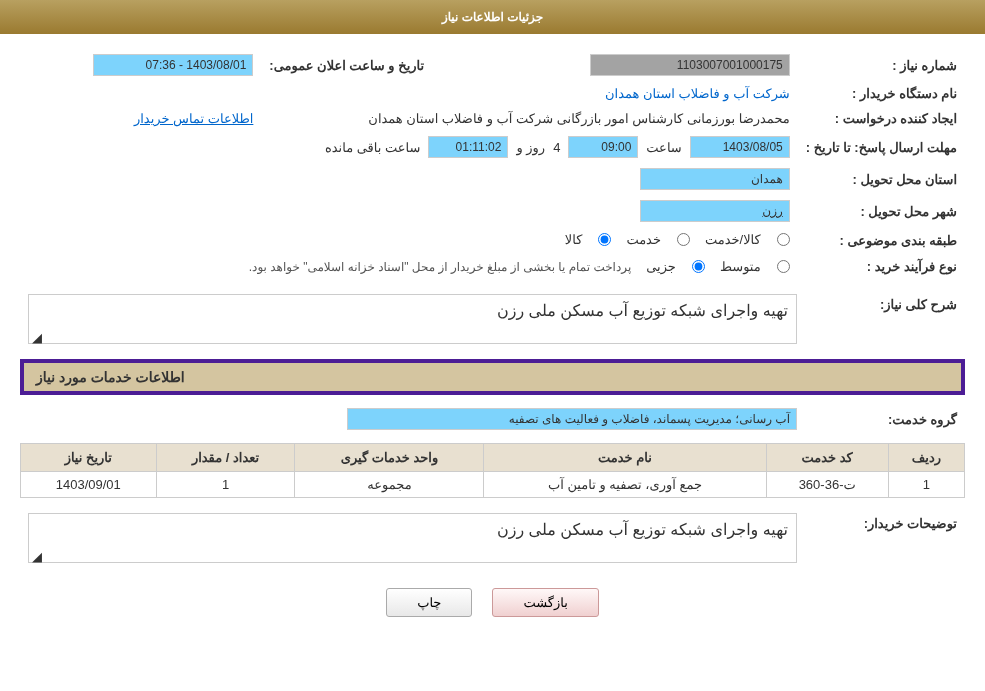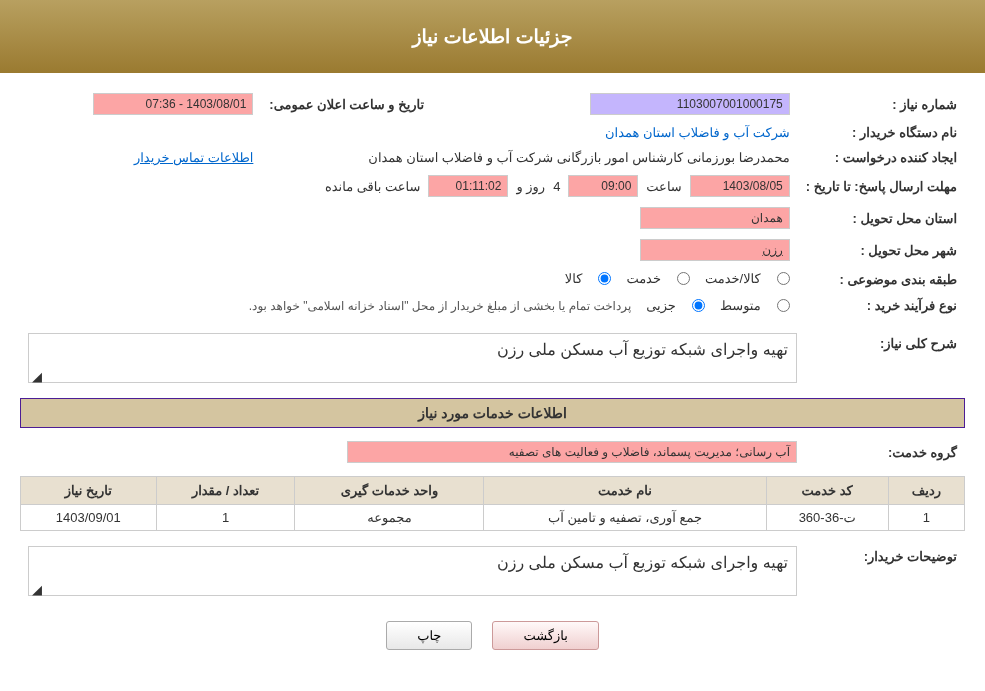--- a/index.html
+++ b/index.html
@@ -13,22 +13,22 @@
     .page-wrapper {
       max-width: 985px;
       margin: 0 auto;
       background: #fff;
       min-height: 691px;
     }
     .header-bar {
       background: linear-gradient(to bottom, #b8a060, #9a7a30);
       color: #fff;
       text-align: center;
-      padding: 25px 20px;
-      font-size: 19px;
+      padding: 10px 20px;
+      font-size: 12px;
       font-weight: bold;
     }
     .main-content {
       padding: 15px 20px;
     }
     .info-table {
       width: 100%;
       border-collapse: collapse;
       margin-bottom: 10px;
     }
@@ -41,45 +41,45 @@
       color: #333;
       font-weight: bold;
       white-space: nowrap;
       width: 160px;
     }
     .value-cell {
       text-align: right;
     }
     .input-box {
       border: 1px solid #ccc;
-      background: #fca5a5;
+      background: #7dd3fc;
       padding: 3px 6px;
       font-size: 12px;
       font-family: Tahoma, Arial, sans-serif;
       direction: rtl;
     }
     .input-box-medium {
       width: 200px;
     }
     .blue-text {
       color: #0066cc;
     }
     .link-style {
       color: #0066cc;
       text-decoration: underline;
       cursor: pointer;
     }
     .section-header {
       background: #d4c5a0;
-      border: 1px solid #4c1d95;
+      border: 4px solid #4c1d95;
       padding: 6px 12px;
       font-weight: bold;
       font-size: 14px;
       margin: 10px 0 8px 0;
-      text-align: center;
+      text-align: left;
     }
     .service-table {
       width: 100%;
       border-collapse: collapse;
       margin-bottom: 10px;
     }
     .service-table th {
       background: #e8e0d0;
       border: 1px solid #ccc;
       padding: 6px 8px;
@@ -156,21 +156,21 @@
   </div>
 
   <div class="main-content">
 
     <table class="info-table">
 
       <tbody>
           <tr>
         <td class="label-cell">شماره نیاز :</td>
         <td class="value-cell">
-          <span class="input-box input-box-medium" style="display:inline-block;min-width:200px;background:#c4b5fd;">1103007001000175</span>
+          <span class="input-box input-box-medium" style="display:inline-block;min-width:200px;background:#a3a3a3;">1103007001000175</span>
         </td>
         <td></td>
         <td class="label-cell" style="text-align:left;">تاریخ و ساعت اعلان عمومی:</td>
         <td>
           <span class="input-box" style="display:inline-block;min-width:160px;">1403/08/01 - 07:36</span>
         </td>
       </tr>
 
       <tr>
         <td class="label-cell">نام دستگاه خریدار :</td>

